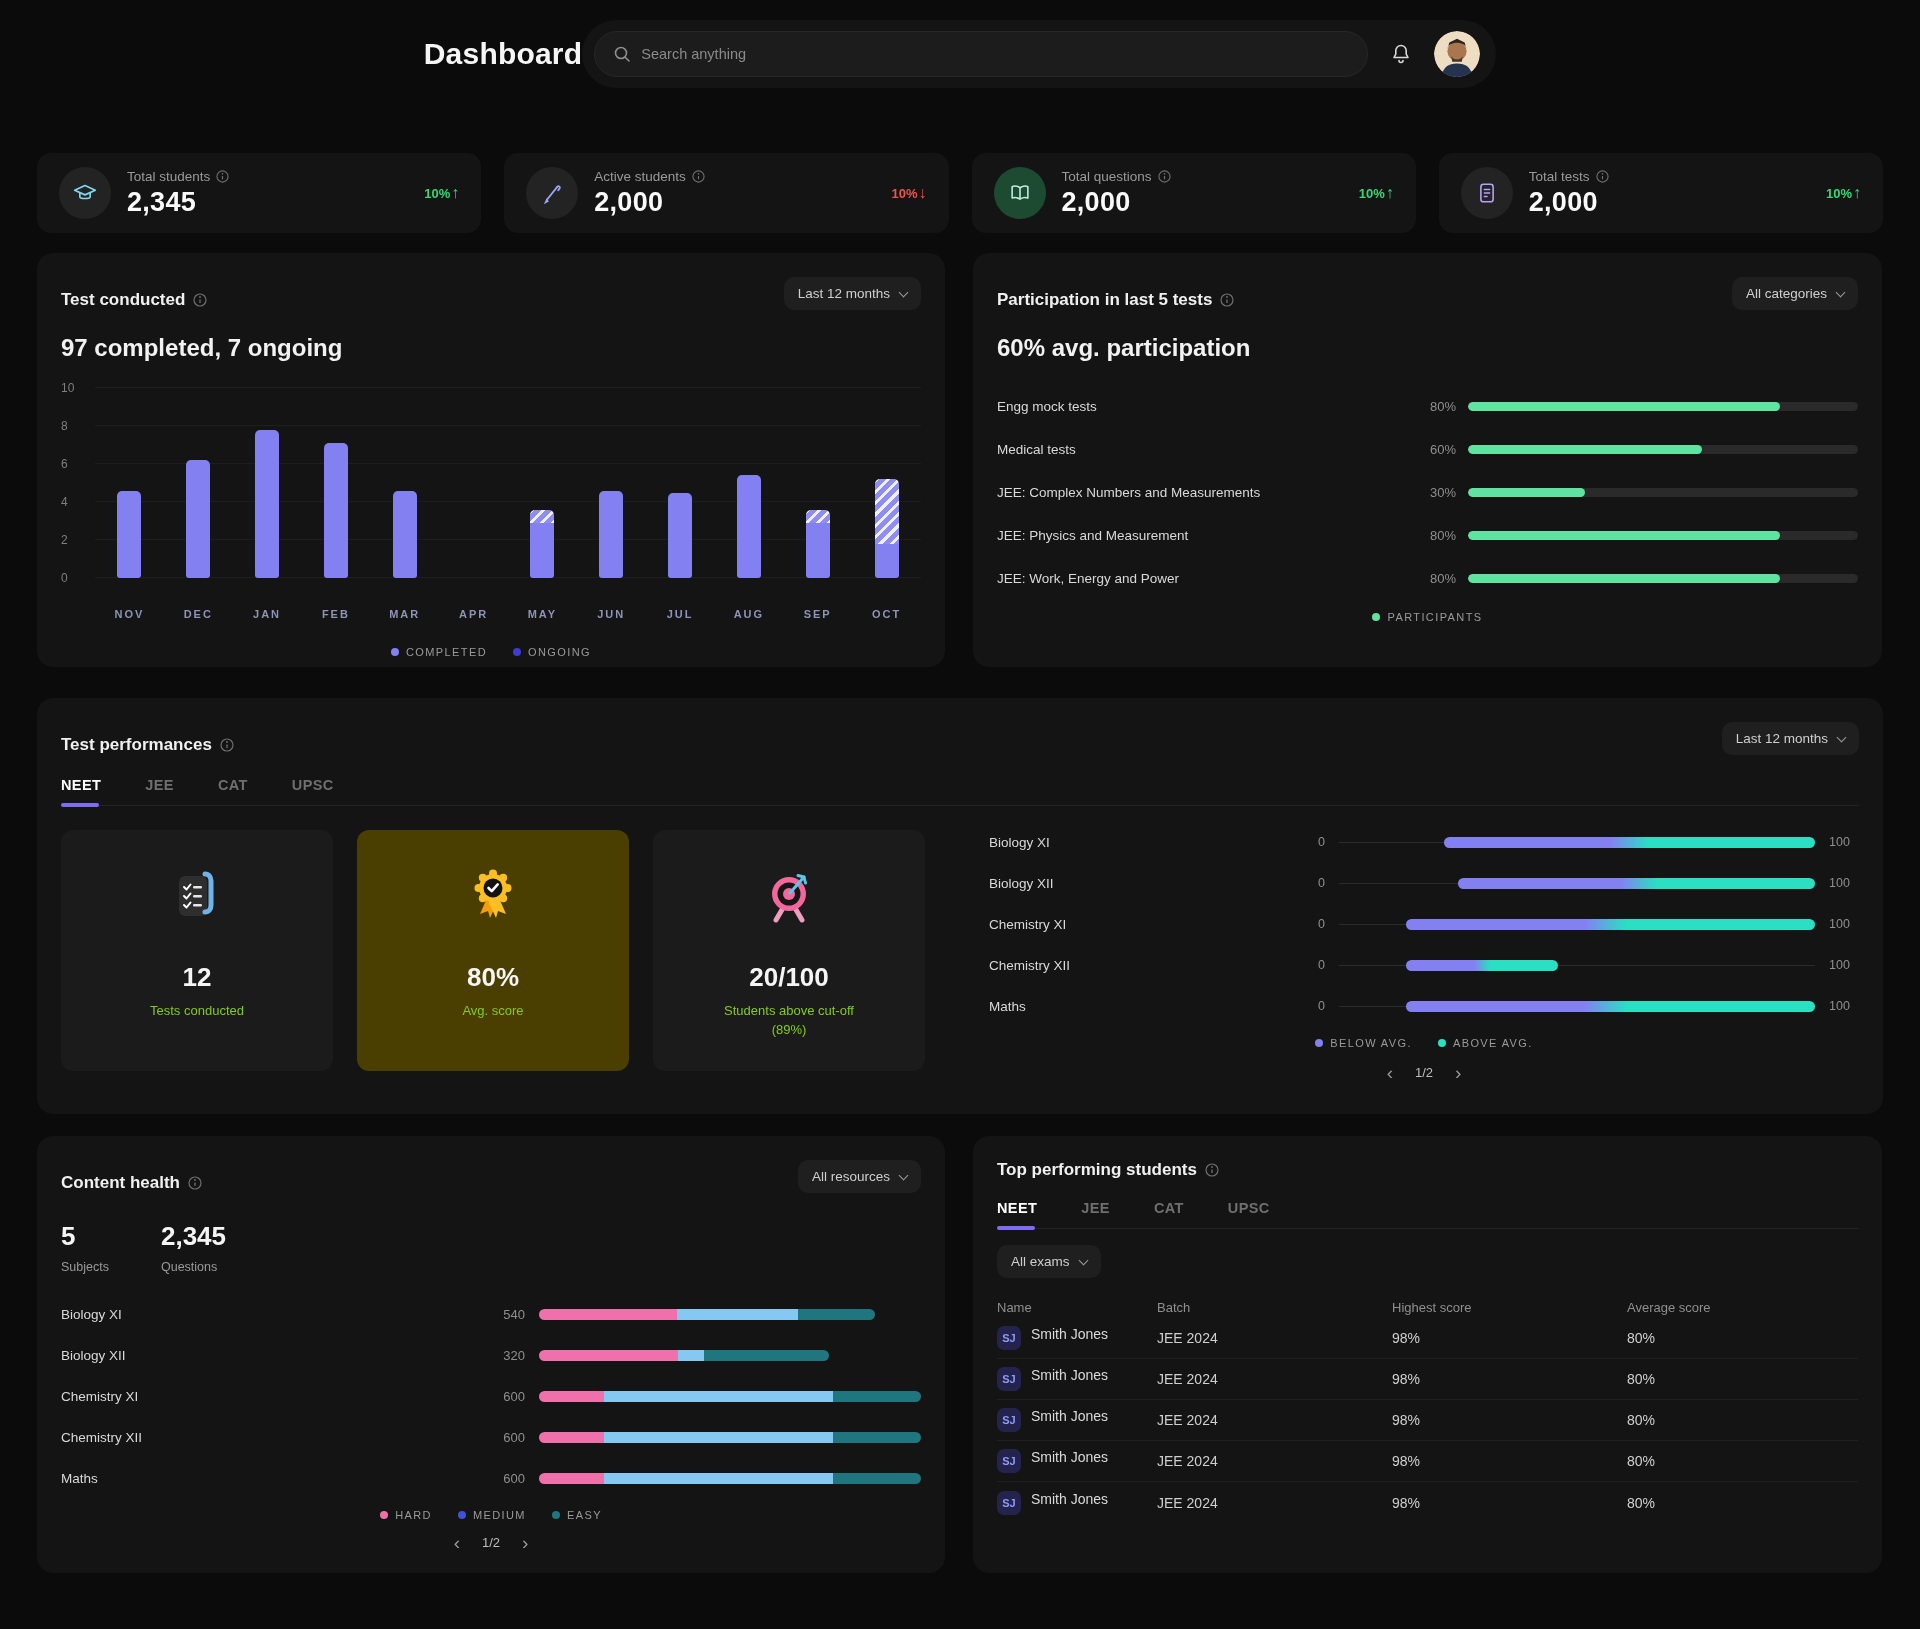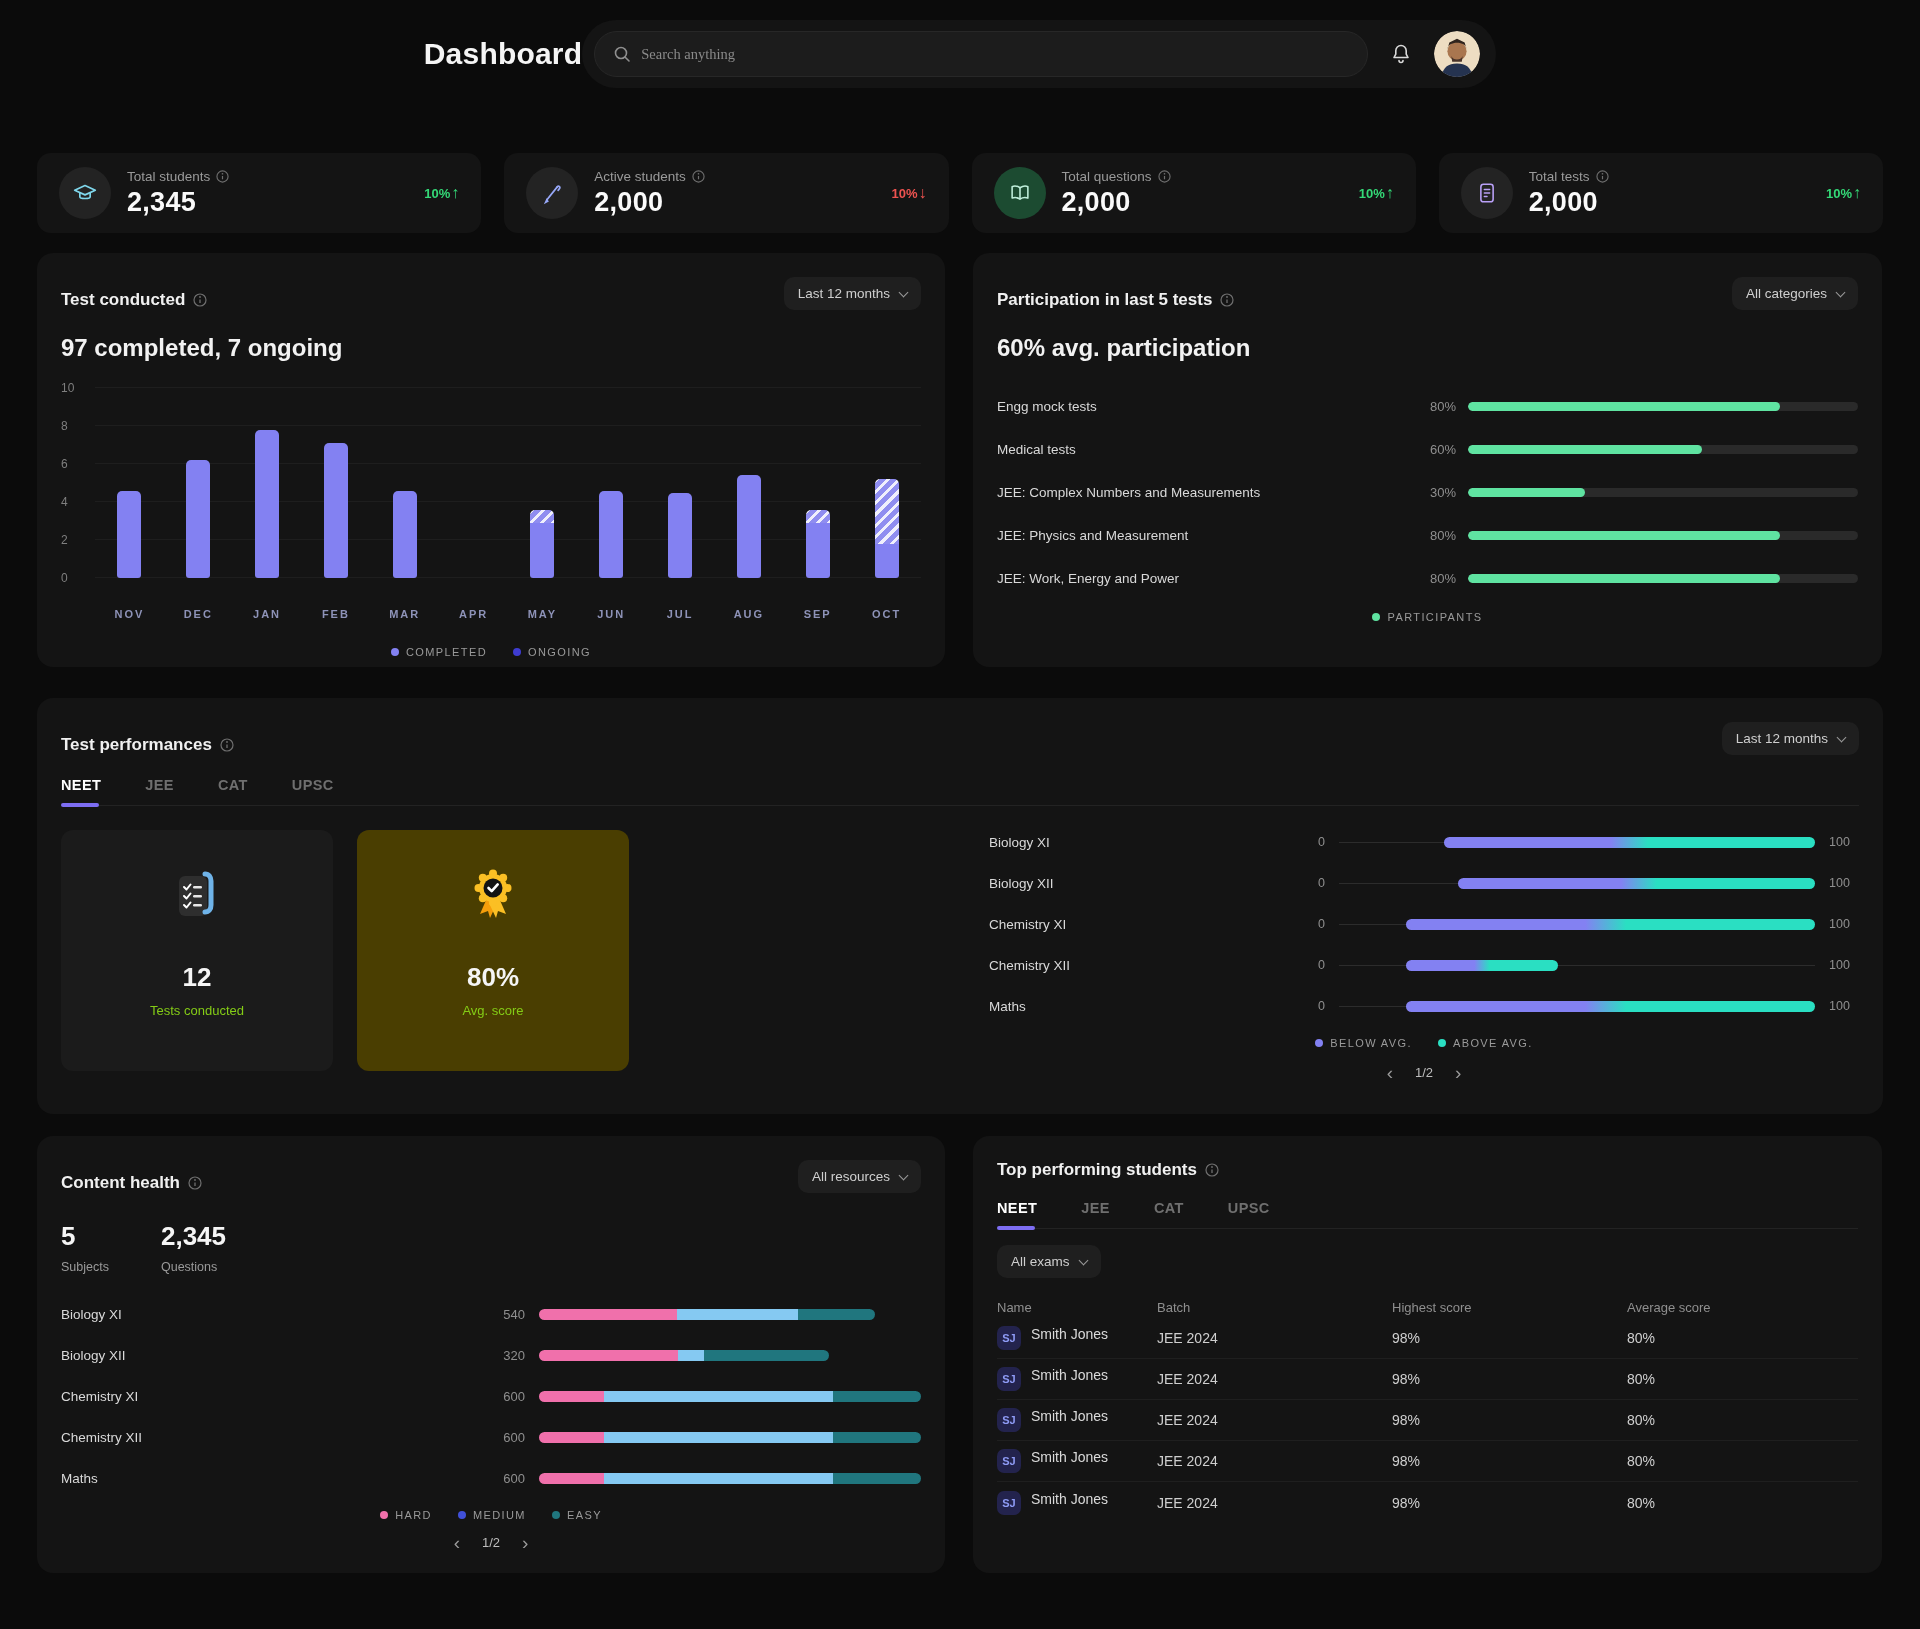--- a/index.html
+++ b/index.html
@@ -6,21 +6,21 @@
   html,body{width:1920px;height:1629px;overflow:hidden}
   body{background:#0b0b0b;font-family:"Liberation Sans",sans-serif;color:#ededed;padding:20px 37px 0}
   .row{display:flex;gap:28px}
   .panel{background:#141414;border-radius:16px;padding:24px;overflow:hidden}
 
   
   .topbar{display:flex;align-items:center;justify-content:center}
   .page-title{font-size:30px;font-weight:700;letter-spacing:.2px;color:#f5f5f5}
   .top-right{width:914px;height:68px;background:#141414;border-radius:999px;display:flex;align-items:center;gap:16px;padding:11px 16px 11px 12px}
   .search{flex:1;height:46px;background:#1c1c1c;border:1px solid #272727;border-radius:999px;display:flex;align-items:center;gap:10px;padding:0 18px}
-  .search input{flex:1;background:transparent;border:none;outline:none;color:#cfcfcf;font-size:14.5px;font-family:Liberation Serif, serif}
+  .search input{flex:1;background:transparent;border:none;outline:none;color:#cfcfcf;font-size:14.5px;font-family:Liberation Sans, sans-serif}
   .search input::placeholder{color:#8a8a8a}
   .iconbtn{width:34px;height:34px;display:flex;align-items:center;justify-content:center;cursor:pointer}
   .avatar{width:46px;height:46px;border-radius:50%;overflow:hidden;flex:none}
 
   
   .stats{display:grid;grid-template-columns:repeat(4,1fr);gap:23px;margin-top:65px}
   .stat-card{height:80px;background:#141414;border-radius:14px;display:flex;align-items:center;gap:16px;padding:0 22px}
   .stat-ic{width:52px;height:52px;border-radius:50%;background:#232323;display:flex;align-items:center;justify-content:center;flex:none}
   .stat-ic.green{background:#1c4b31}
   .stat-mid{flex:1;min-width:0}
@@ -522,20 +522,34 @@
                 <circle cx="21.8" cy="34.2" r="4"></circle>
                 <circle cx="42.2" cy="34.2" r="4"></circle>
               </g>
               <circle cx="32" cy="24" r="9.5" fill="#131313"></circle>
               <path d="M27.5 24l3.2 3.2 6-6.8" fill="none" stroke="#fff" stroke-width="2.6" stroke-linecap="round" stroke-linejoin="round"></path>
             </svg>
         </span>
         <div class="pcard-value">80%</div>
         <div class="pcard-cap">Avg. score</div>
       </div>
+      <div class="pcard">
+        <span>
+          <svg width="64" height="64" viewBox="0 0 64 64">
+              <path d="M26 44l-7 12M38 44l7 12" stroke="#ef9ec0" stroke-width="5" stroke-linecap="round"></path>
+              <circle cx="32" cy="30" r="17" fill="#f2679c"></circle>
+              <circle cx="32" cy="30" r="11.5" fill="#161616"></circle>
+              <circle cx="32" cy="30" r="6" fill="#f2679c"></circle>
+              <line x1="47" y1="13" x2="33" y2="29" stroke="#58c8e8" stroke-width="3" stroke-linecap="round"></line>
+              <path d="M47 13l1.5 6M47 13l-6-1.5" stroke="#58c8e8" stroke-width="3" stroke-linecap="round"></path>
+            </svg>
+        </span>
+        <div class="pcard-value">20/100</div>
+        <div class="pcard-cap">Students above cut-off (89%)</div>
+      </div>
     </div>
 
     <div class="perf-right">
       <div id="perf-rows">
           <div class="rb-row">
             <span class="rb-label">Biology XI</span>
             <span class="rb-min">0</span>
             <div class="rb-track">
               <div class="rb-bar" style="left: 22%; width: 78%; background: linear-gradient(90deg, rgb(131, 129, 242) 0%, rgb(131, 129, 242) 45%, rgb(42, 223, 194) 55%, rgb(42, 223, 194) 100%);"></div>
             </div>

